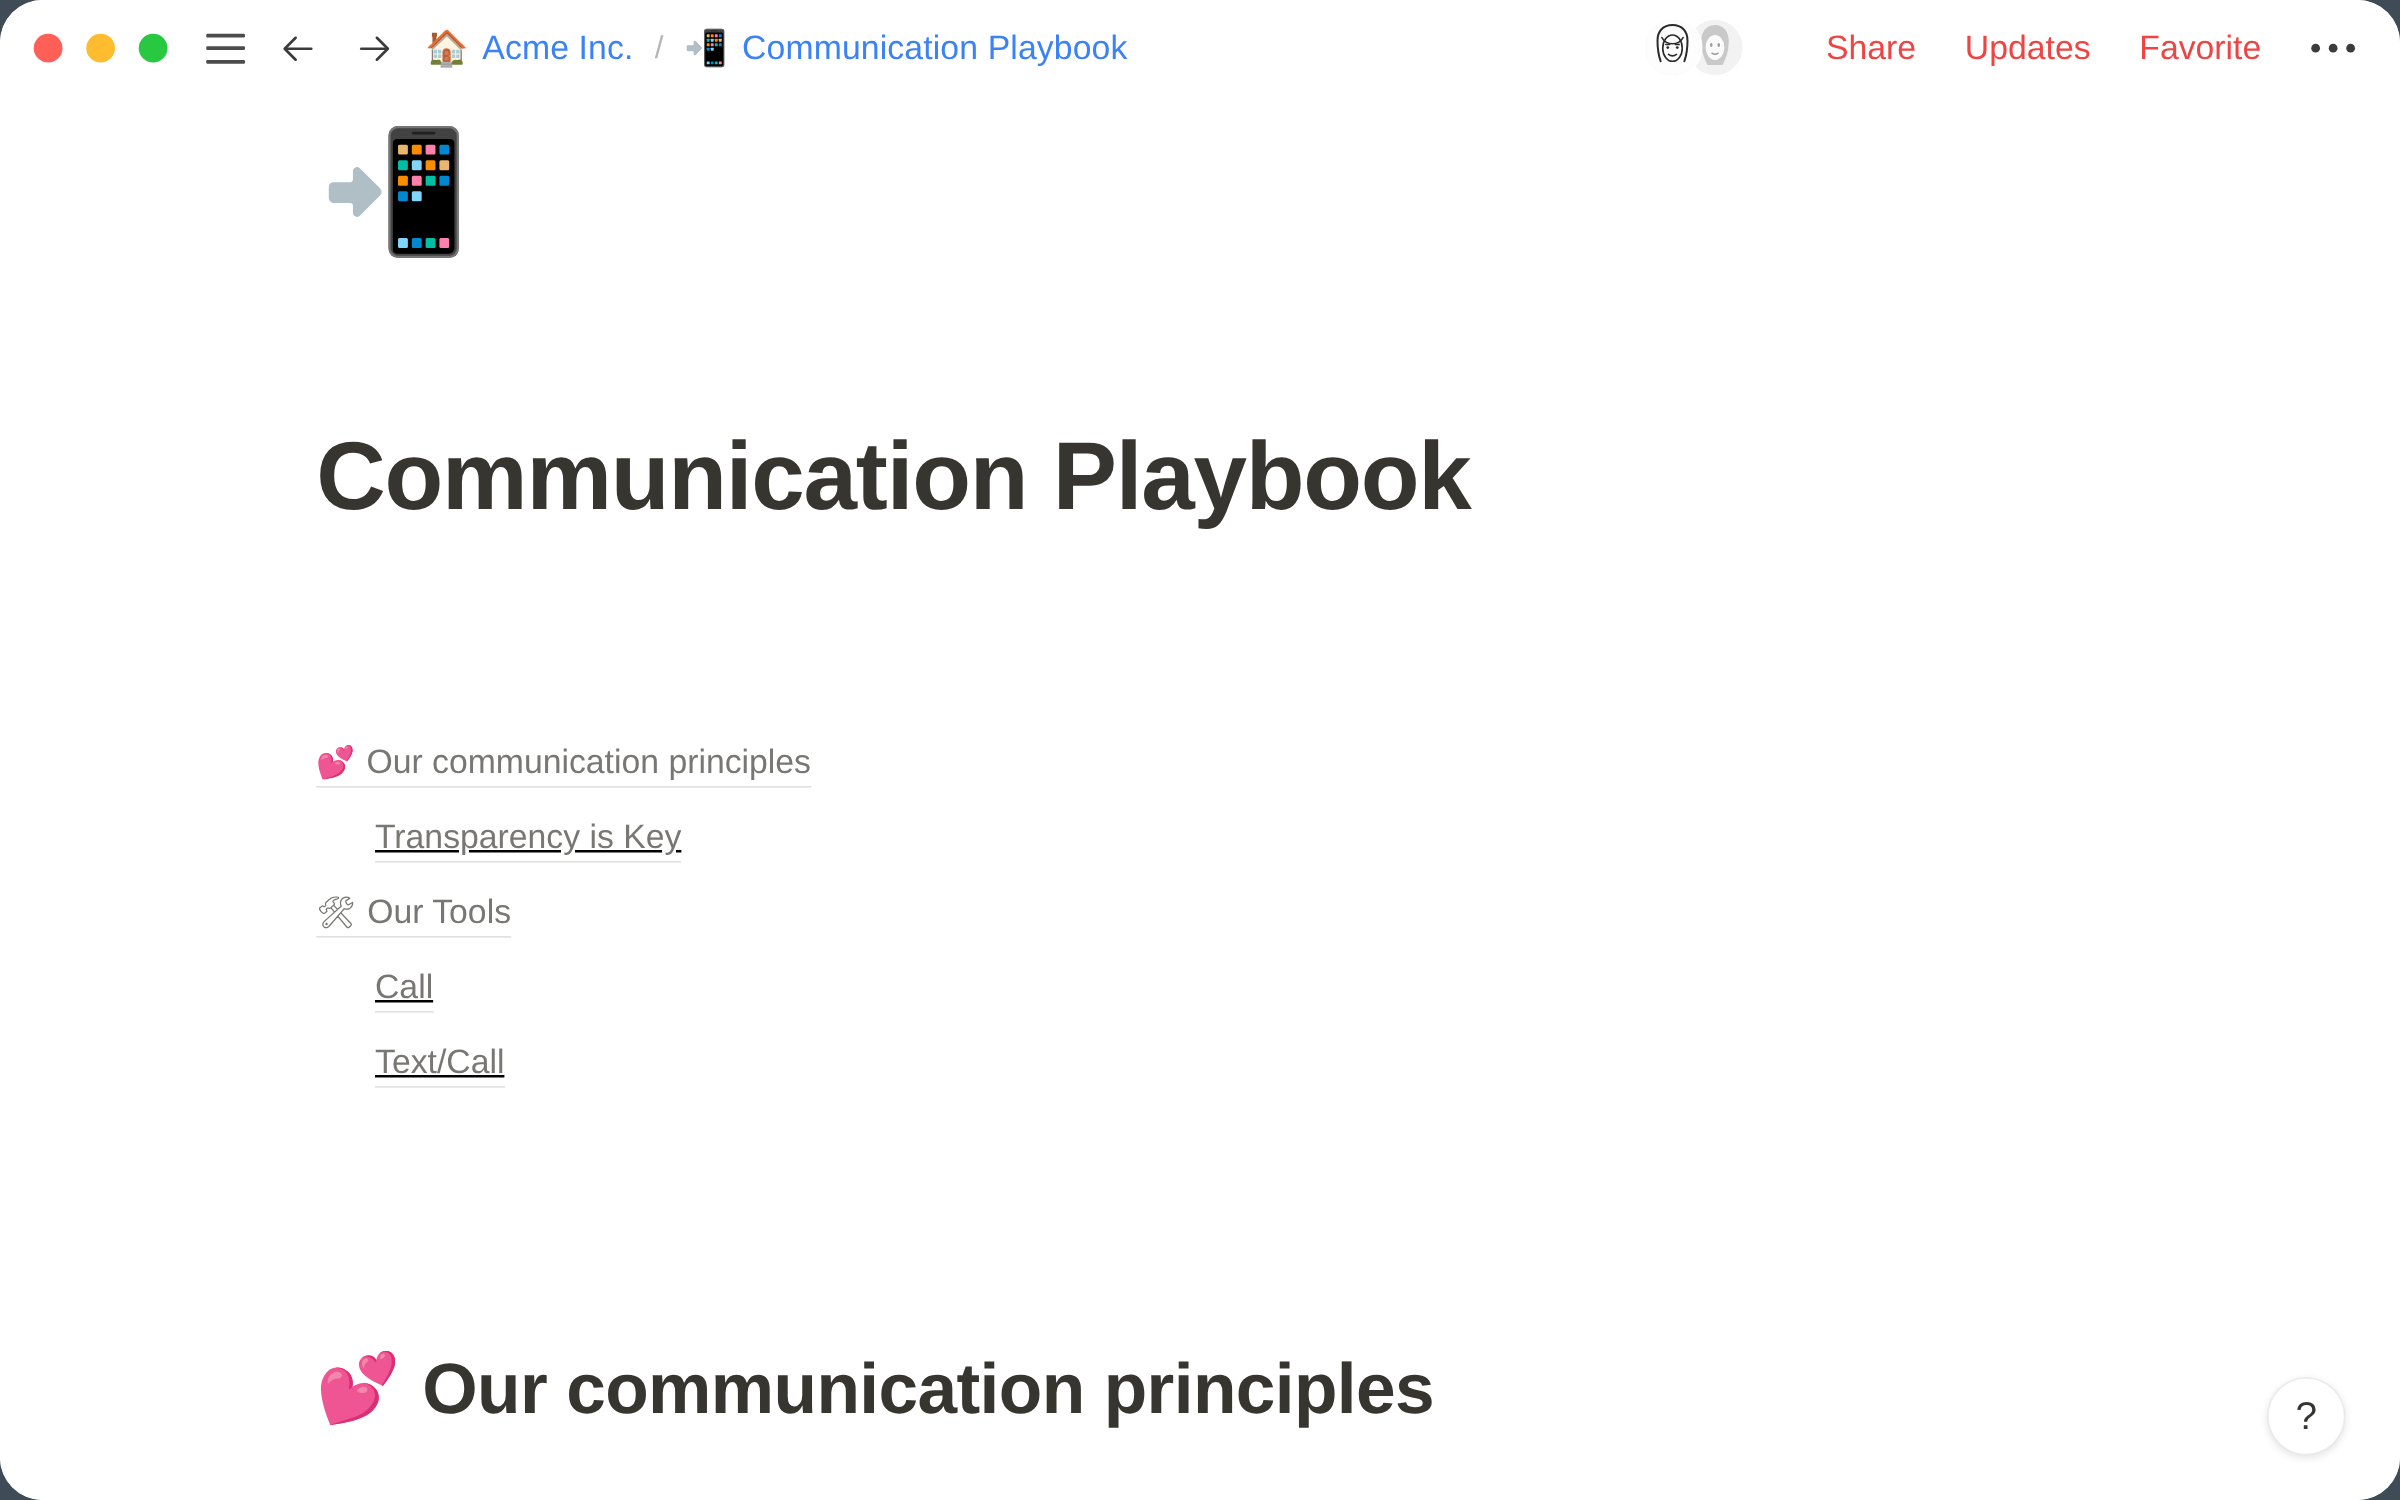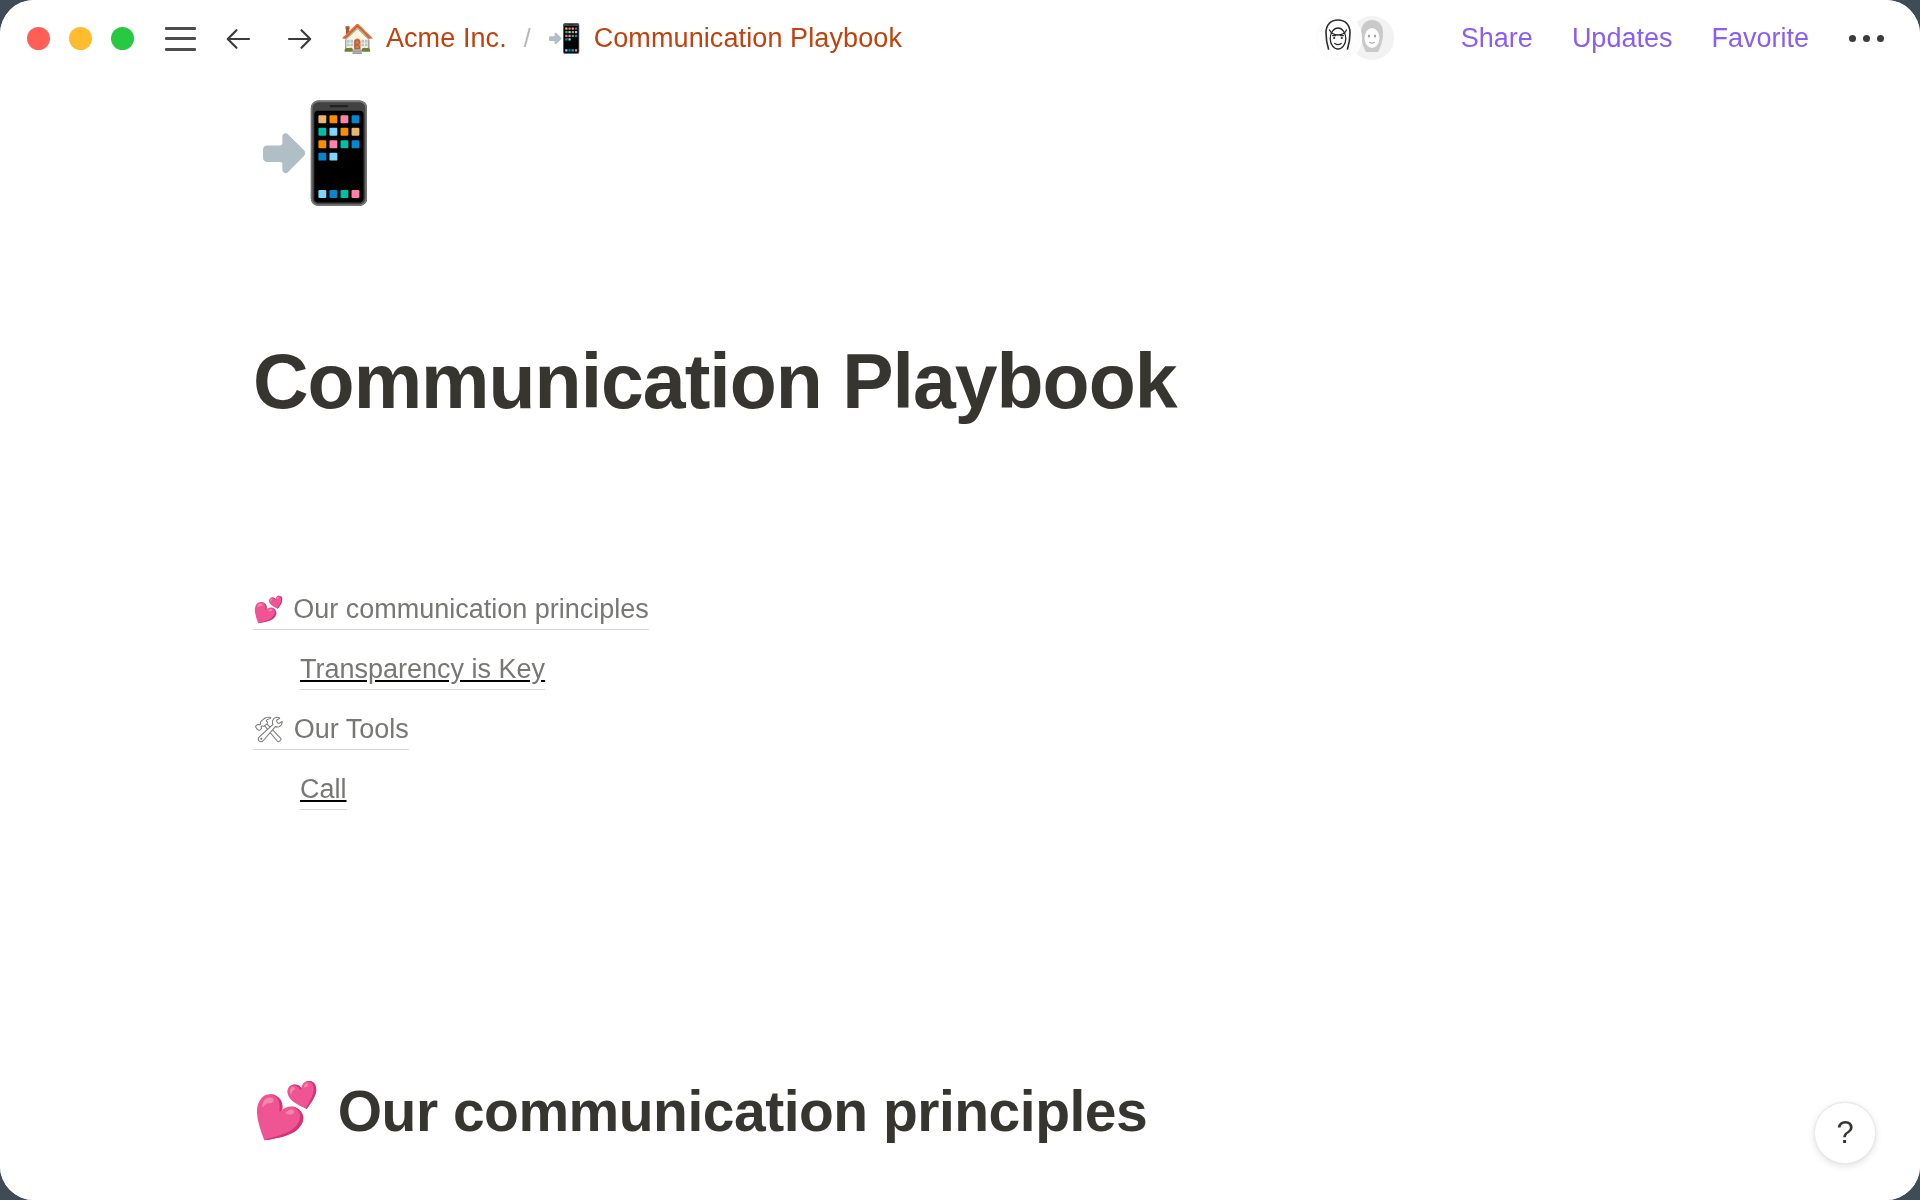--- a/index.html
+++ b/index.html
@@ -84,21 +84,21 @@
   }
   #crumb-home { margin-left: 24px; }
   .crumb-emoji {
     font-size: 28px;
     line-height: 1;
     margin-right: 11px;
     font-family: "DejaVu Sans", sans-serif;
   }
   .crumb-label {
     font-size: 27px;
-    color: #c2410c;
+    color: #3b82f6;
     letter-spacing: 0.1px;
     white-space: nowrap;
   }
   .crumb-sep {
     font-size: 25px;
     color: #b6b6b6;
     margin: 0 17px;
     user-select: none;
   }
 
@@ -125,21 +125,21 @@
     border: 2px solid #ffffff;
     box-sizing: border-box;
     overflow: hidden;
     background: #f4f4f4;
   }
   #avatar-0 { left: 0;  z-index: 2; }
   #avatar-1 { left: 34px; z-index: 1; }
 
   .top-action {
     font-size: 27px;
-    color: #8b5cf6;
+    color: #ef4444;
     padding: 6px 4px;
     margin-left: 31px;
     cursor: pointer;
     white-space: nowrap;
   }
   #more-menu-button {
     margin-left: 34px;
     display: flex;
     align-items: center;
     gap: 7px;
@@ -367,20 +367,23 @@
           <span class="toc-emoji">🛠</span>
           <span>Our Tools</span>
         </span>
       </div>
 
       <div class="toc-row toc-indent-1">
         <span class="toc-link">Call</span>
       </div>
 
 
+      <div class="toc-row toc-indent-1">
+        <span class="toc-link">Text/Call</span>
+      </div>
     </div>
 
     <div id="section-heading-1">
       <span class="h-emoji">💕</span>
       <span>Our communication principles</span>
     </div>
 
     <div id="help-button">?</div>
   </div>
 

